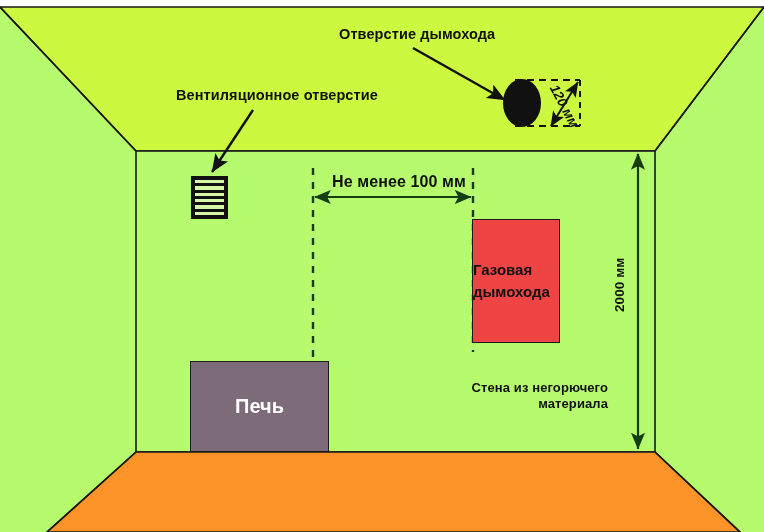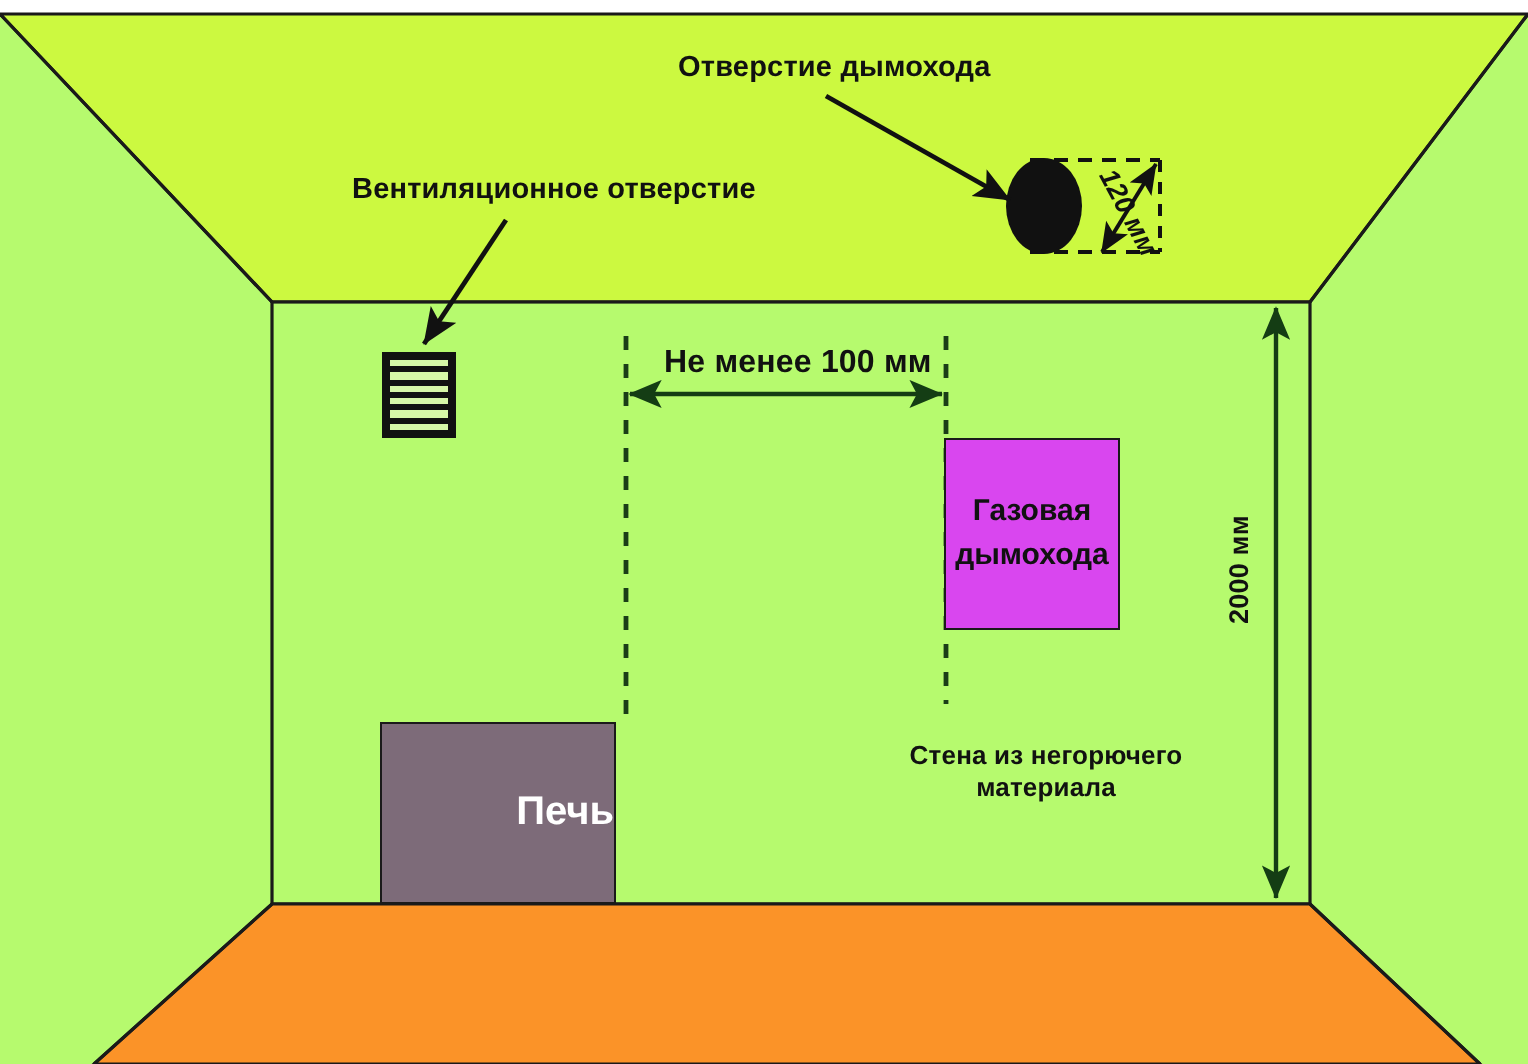--- a/index.html
+++ b/index.html
@@ -27,67 +27,66 @@
     color: #111111;
     font-weight: bold;
     white-space: nowrap;
     line-height: 1.25;
     letter-spacing: 0.1px;
   }
   .lbl-chimney  { left: 339px; top: 25px;  font-size: 14.5px; }
   .lbl-vent     { left: 176px; top: 86px;  font-size: 14.5px; }
   .lbl-clear    { left: 332px; top: 172px; font-size: 16px; }
   .lbl-wallmat  {
-    left: 438px; top: 370px;
+    left: 438px; top: 380px;
     font-size: 13px;
-    text-align: center;
+    text-align: right;
     white-space: normal;
     width: 170px;
   }
   .lbl-120 {
     left: 560px; top: 82px;
     font-size: 13.5px;
     font-style: italic;
     transform: rotate(62deg);
     transform-origin: left top;
   }
   .lbl-2000 {
     left: 612px; top: 312px;
     font-size: 13.5px;
     transform: rotate(-90deg);
     transform-origin: left top;
   }
   .heater-box {
     position: absolute;
     left: 472px; top: 219px;
-    width: 88px; height: 96px;
-    background: #d946ef;
+    width: 88px; height: 124px;
+    background: #ef4444;
     border: 1.6px solid #1a1a1a;
     box-sizing: border-box;
     display: flex;
     flex-direction: column;
-    align-items: center;
     justify-content: center;
   }
   .heater-box span {
     color: #111111;
     font-weight: bold;
     font-size: 15px;
     line-height: 1.45;
   }
   .stove-box {
     position: absolute;
     left: 190px; top: 361px;
-    width: 118px; height: 91px;
+    width: 139px; height: 91px;
     background: #7d6b79;
     border: 1.6px solid #1a1a1a;
     box-sizing: border-box;
     display: flex;
     align-items: center;
-    justify-content: flex-end;
+    justify-content: center;
   }
   .stove-box span {
     color: #ffffff;
     font-weight: bold;
     font-size: 20px;
   }
   .vent-grille {
     position: absolute;
     left: 191px; top: 176px;
     width: 37px; height: 43px;

